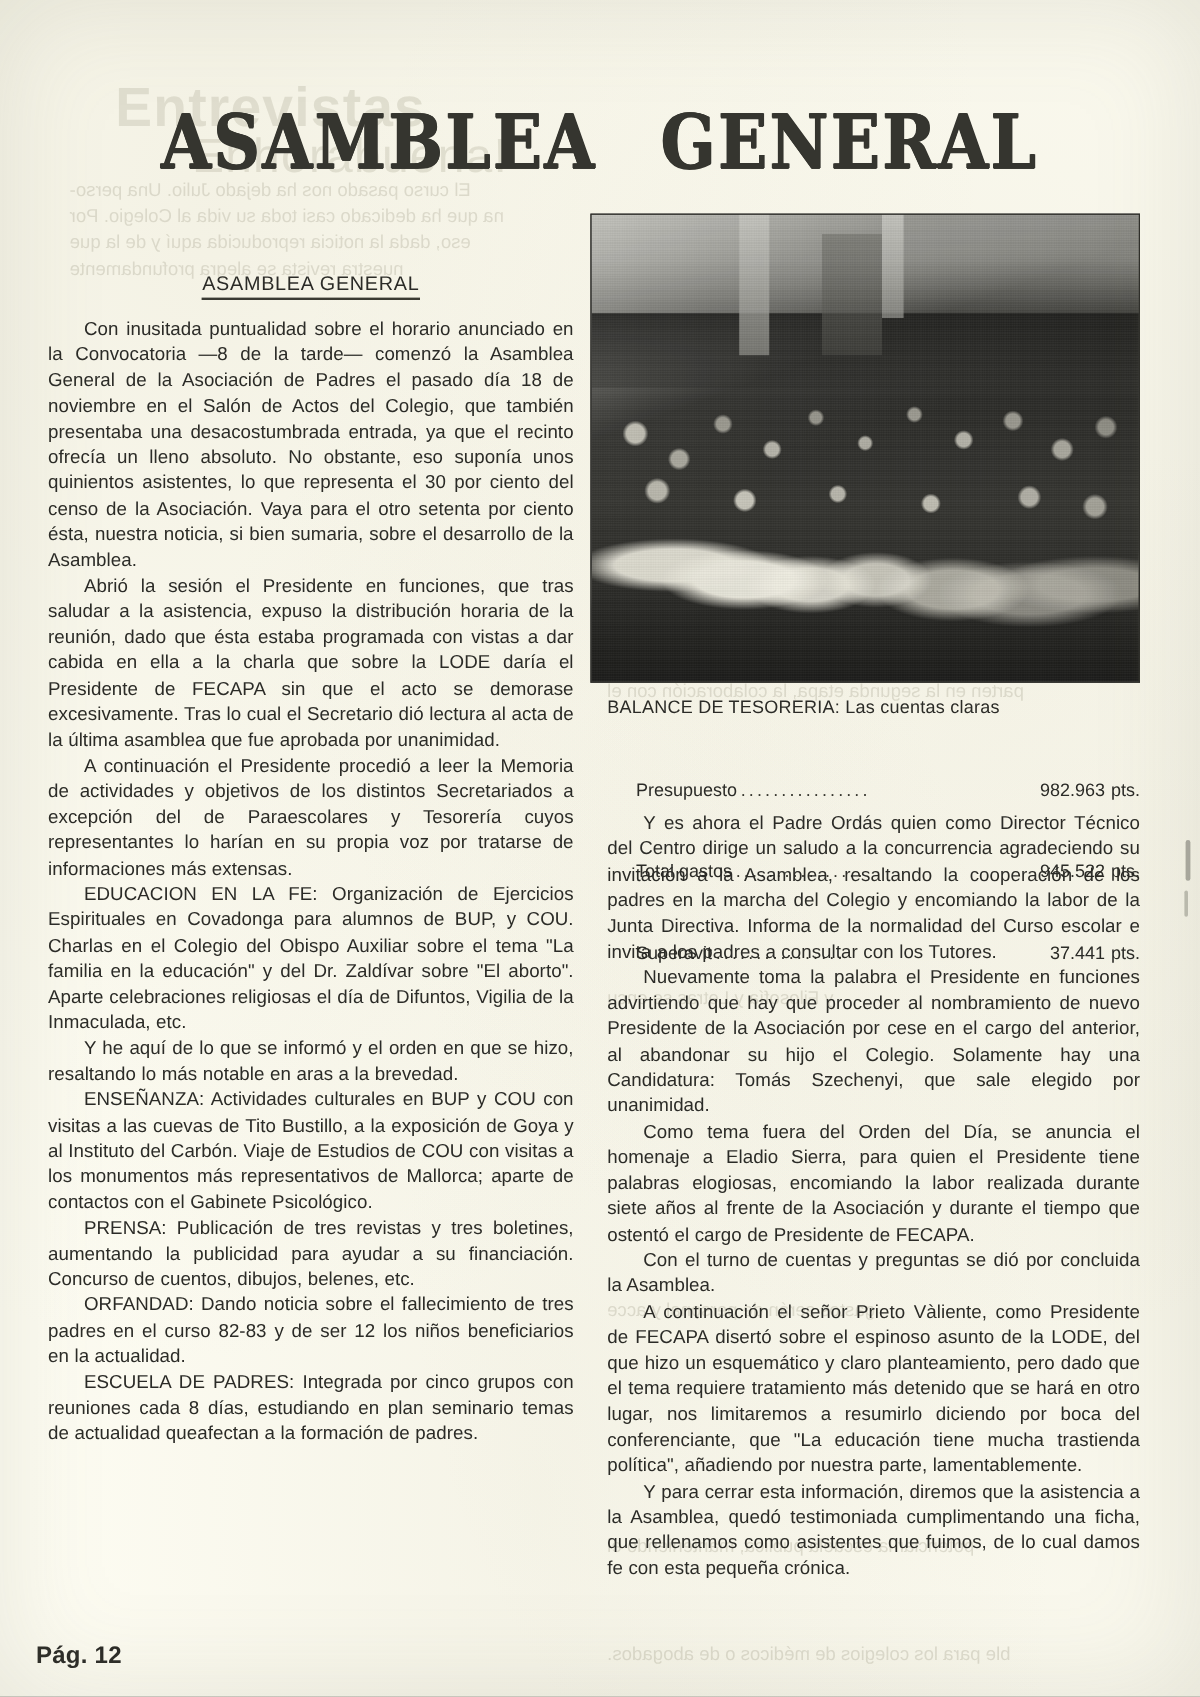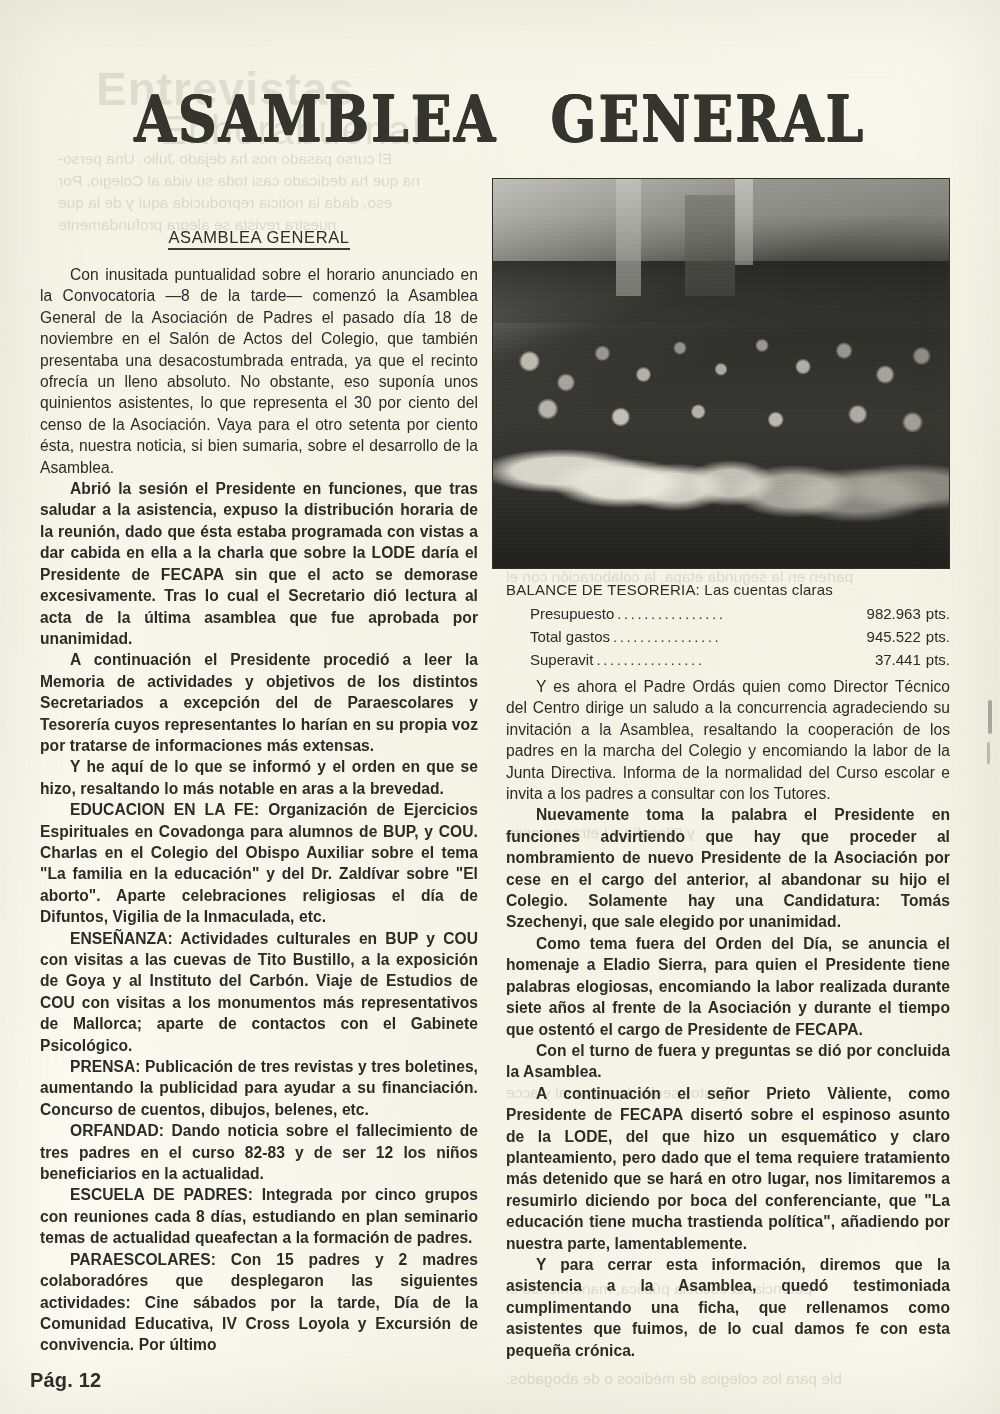--- a/index.html
+++ b/index.html
@@ -105,21 +105,21 @@
 
   p.body {
     margin: 0;
     font-size: 15.6px;
     line-height: 21.4px;
     text-align: justify;
     text-indent: 30px;
     letter-spacing: 0.05px;
     word-spacing: 0.2px;
   }
-  p.body + p.body { margin-top: 0; font-weight: bold; }
+  p.body + p.body { margin-top: 0; }
   .lead { font-weight: 400; }
 
   
   .photo-frame {
     position: absolute;
     left: 492px;
     top: 178px;
     width: 456px;
     height: 389px;
     z-index: 2;
@@ -227,21 +227,21 @@
   .balance-label { flex: 0 0 auto; }
   .balance-dots {
     flex: 1 1 auto;
     overflow: hidden;
     white-space: nowrap;
     margin: 0 3px;
     letter-spacing: 2.6px;
     color: #37372f;
   }
   .balance-amount { flex: 0 0 auto; text-align: center; }
-  .balance-unit { flex: 0 0 auto; margin-left: 5px; }
+  .balance-unit { flex: 0 0 auto; margin-left: 5px; margin-top: 45px; }
 
   
   .footer {
     position: absolute;
     left: 30px;
     bottom: 22px;
     font-size: 20px;
     font-weight: 700;
     letter-spacing: 0.2px;
     z-index: 3;
@@ -297,27 +297,26 @@
     </div>
   </div>
 
   <div class="col col-left">
     <div class="section-head">
       <span class="txt">ASAMBLEA GENERAL</span>
     </div>
     <p class="body lead">Con inusitada puntualidad sobre el horario anunciado en la Convocatoria —8 de la tarde— comenzó la Asamblea General de la Asociación de Padres el pasado día 18 de noviembre en el Salón de Actos del Colegio, que también presentaba una desacostumbrada entrada, ya que el recinto ofrecía un lleno absoluto. No obstante, eso suponía unos quinientos asistentes, lo que representa el 30 por ciento del censo de la Asociación. Vaya para el otro setenta por ciento ésta, nuestra noticia, si bien sumaria, sobre el desarrollo de la Asamblea.</p>
     <p class="body">Abrió la sesión el Presidente en funciones, que tras saludar a la asistencia, expuso la distribución horaria de la reunión, dado que ésta estaba programada con vistas a dar cabida en ella a la charla que sobre la LODE daría el Presidente de FECAPA sin que el acto se demorase excesivamente. Tras lo cual el Secretario dió lectura al acta de la última asamblea que fue aprobada por unanimidad.</p>
     <p class="body">A continuación el Presidente procedió a leer la Memoria de actividades y objetivos de los distintos Secretariados a excepción del de Paraescolares y Tesorería cuyos representantes lo harían en su propia voz por tratarse de informaciones más extensas.</p>
+    <p class="body">EDUCACION EN LA FE: Organización de Ejercicios Espirituales en Covadonga para alumnos de BUP, y COU. Charlas en el Colegio del Obispo Auxiliar sobre el tema "La familia en la educación" y del Dr. Zaldívar sobre "El aborto". Aparte celebraciones religiosas el día de Difuntos, Vigilia de la Inmaculada, etc.</p>
     <p class="body">Y he aquí de lo que se informó y el orden en que se hizo, resaltando lo más notable en aras a la brevedad.</p>
-    <p class="body">EDUCACION EN LA FE: Organización de Ejercicios Espirituales en Covadonga para alumnos de BUP, y COU. Charlas en el Colegio del Obispo Auxiliar sobre el tema "La familia en la educación" y del Dr. Zaldívar sobre "El aborto". Aparte celebraciones religiosas el día de Difuntos, Vigilia de la Inmaculada, etc.</p>
     <p class="body">ENSEÑANZA: Actividades culturales en BUP y COU con visitas a las cuevas de Tito Bustillo, a la exposición de Goya y al Instituto del Carbón. Viaje de Estudios de COU con visitas a los monumentos más representativos de Mallorca; aparte de contactos con el Gabinete Psicológico.</p>
     <p class="body">PRENSA: Publicación de tres revistas y tres boletines, aumentando la publicidad para ayudar a su financiación. Concurso de cuentos, dibujos, belenes, etc.</p>
     <p class="body">ORFANDAD: Dando noticia sobre el fallecimiento de tres padres en el curso 82-83 y de ser 12 los niños beneficiarios en la actualidad.</p>
     <p class="body">ESCUELA DE PADRES: Integrada por cinco grupos con reuniones cada 8 días, estudiando en plan seminario temas de actualidad queafectan a la formación de padres.</p>
-    <p class="body">PARAESCOLARES: Con 15 padres y 2 madres colaboradóres que desplegaron las siguientes actividades: Cine sábados por la tarde, Día de la Comunidad Educativa, IV Cross Loyola y Excursión de convivencia. Por último</p>
   </div>
 
   <div class="balance">
     <span class="balance-title">BALANCE DE TESORERIA: Las cuentas claras</span>
 
     <div class="balance-row">
       <span class="balance-label">Presupuesto</span>
       <span class="balance-dots">................</span>
       <span class="balance-amount">982.963</span>
       <span class="balance-unit">pts.</span>
@@ -335,21 +334,21 @@
       <span class="balance-dots">................</span>
       <span class="balance-amount">37.441</span>
       <span class="balance-unit">pts.</span>
     </div>
   </div>
 
   <div class="col col-right" style="top:676px;">
     <p class="body">Y es ahora el Padre Ordás quien como Director Técnico del Centro dirige un saludo a la concurrencia agradeciendo su invitación a la Asamblea, resaltando la cooperación de los padres en la marcha del Colegio y encomiando la labor de la Junta Directiva. Informa de la normalidad del Curso escolar e invita a los padres a consultar con los Tutores.</p>
     <p class="body">Nuevamente toma la palabra el Presidente en funciones advirtiendo que hay que proceder al nombramiento de nuevo Presidente de la Asociación por cese en el cargo del anterior, al abandonar su hijo el Colegio. Solamente hay una Candidatura: Tomás Szechenyi, que sale elegido por unanimidad.</p>
     <p class="body">Como tema fuera del Orden del Día, se anuncia el homenaje a Eladio Sierra, para quien el Presidente tiene palabras elogiosas, encomiando la labor realizada durante siete años al frente de la Asociación y durante el tiempo que ostentó el cargo de Presidente de FECAPA.</p>
-    <p class="body">Con el turno de fuera y preguntas se dió por concluida la Asamblea.</p>
+    <p class="body">Con el turno de cuentas y preguntas se dió por concluida la Asamblea.</p>
     <p class="body">A continuación el señor Prieto Vàliente, como Presidente de FECAPA disertó sobre el espinoso asunto de la LODE, del que hizo un esquemático y claro planteamiento, pero dado que el tema requiere tratamiento más detenido que se hará en otro lugar, nos limitaremos a resumirlo diciendo por boca del conferenciante, que "La educación tiene mucha trastienda política", añadiendo por nuestra parte, lamentablemente.</p>
     <p class="body">Y para cerrar esta información, diremos que la asistencia a la Asamblea, quedó testimoniada cumplimentando una ficha, que rellenamos como asistentes que fuimos, de lo cual damos fe con esta pequeña crónica.</p>
   </div>
 
   <div class="footer">Pág. 12</div>
 
   <div class="edge-mark" style="right:8px; top:700px; width:4px; height:34px; border-radius:2px;"></div>
   <div class="edge-mark" style="right:10px; top:742px; width:3px; height:22px; border-radius:2px; opacity:0.4;"></div>
 
   <div class="scan-vignette"></div>

